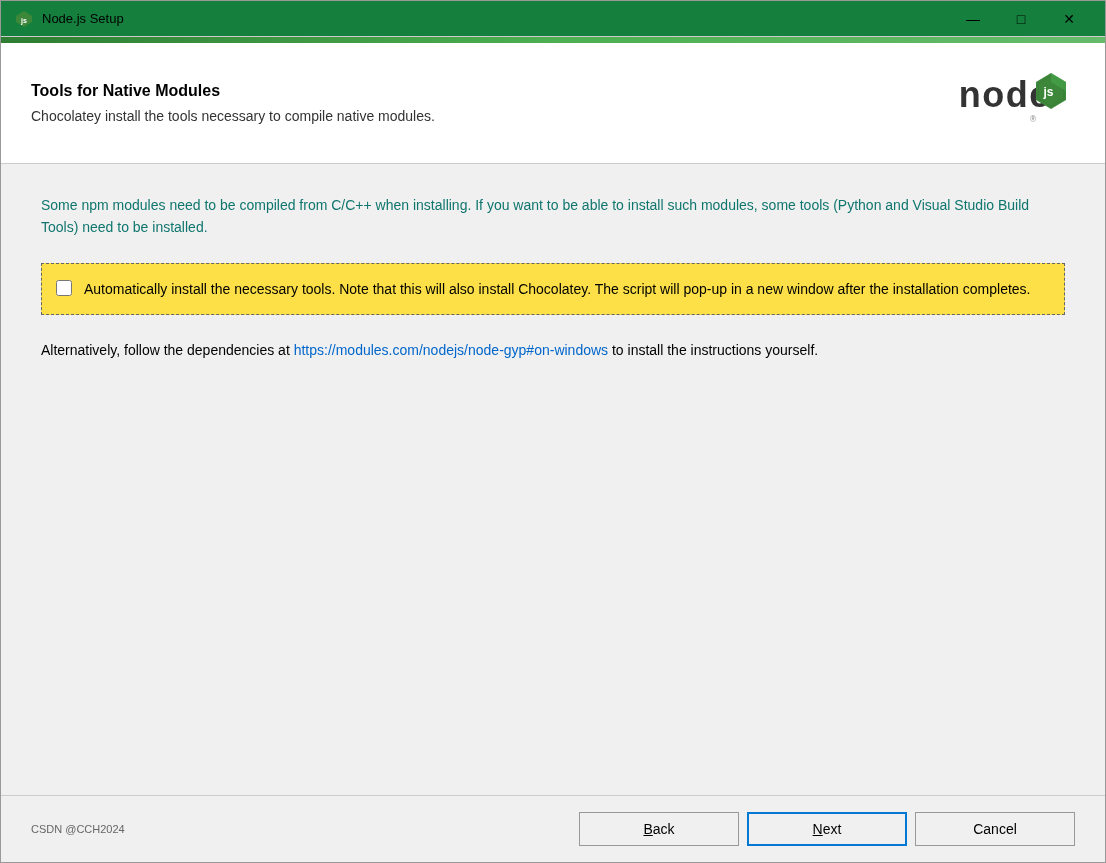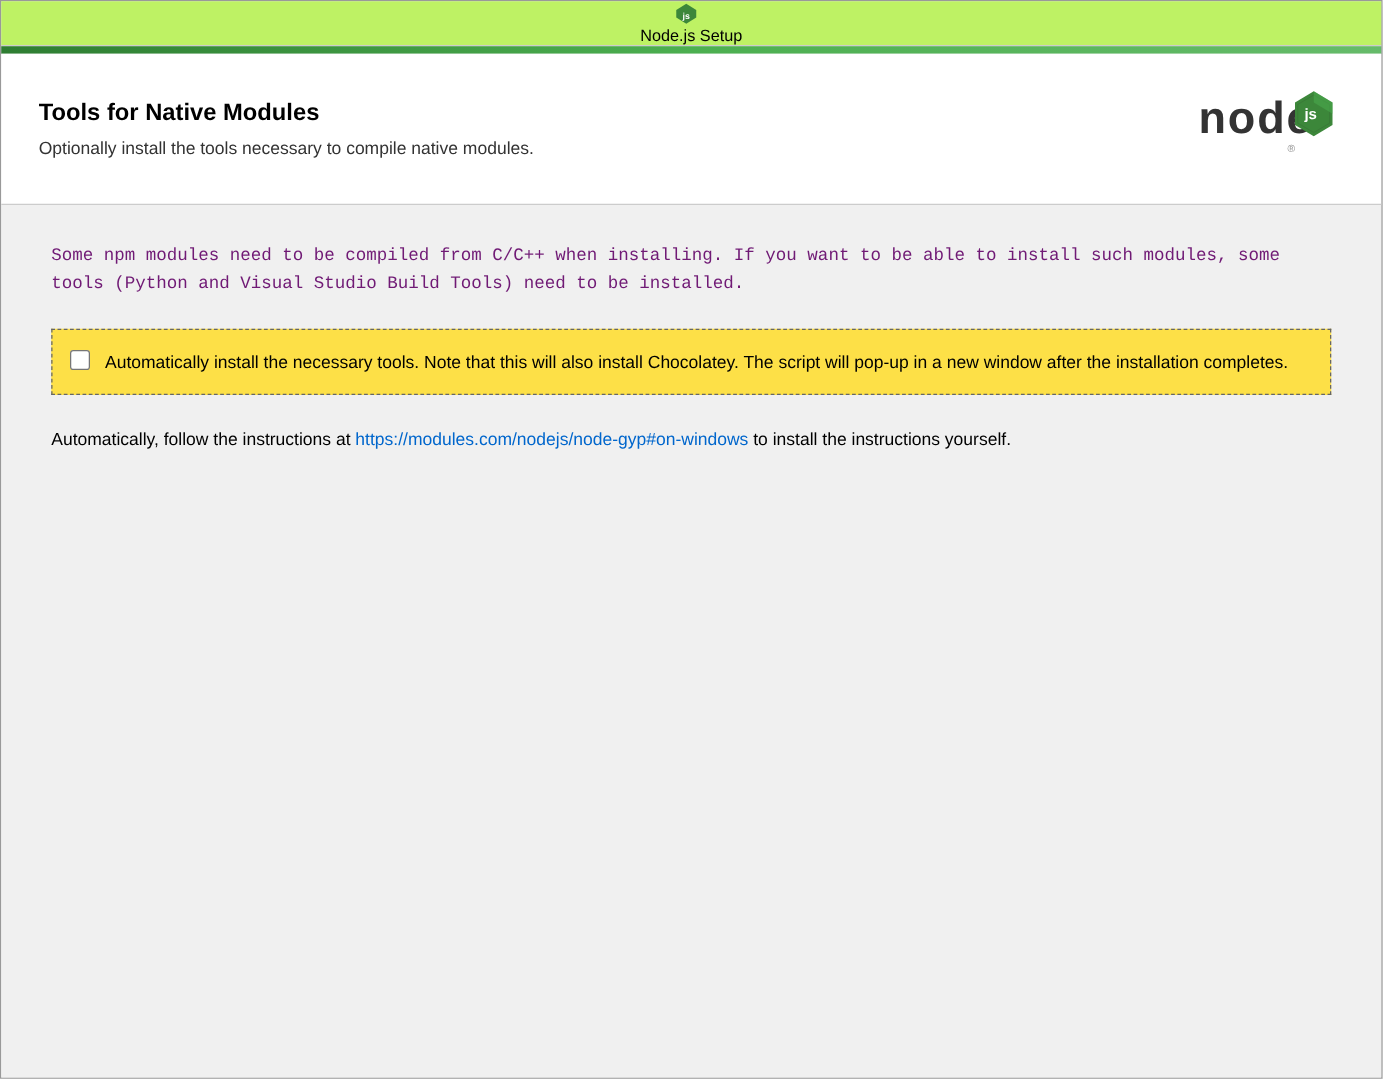--- a/index.html
+++ b/index.html
@@ -23,28 +23,27 @@
       width: 1106px;
       height: 863px;
       background: #f0f0f0;
       border: 1px solid #999;
       display: flex;
       flex-direction: column;
       box-shadow: 2px 2px 10px rgba(0,0,0,0.3);
     }
 
     .title-bar {
-      background: #bef264;
+      background: #15803d;
       height: 36px;
       display: flex;
       align-items: center;
-      padding: 0 24px;
+      padding: 0 13px;
       border-bottom: 1px solid #ccc;
       flex-shrink: 0;
-      flex-direction: column;
     }
 
     .title-bar-icon {
       width: 20px;
       height: 20px;
       margin-right: 8px;
       flex-shrink: 0;
     }
 
     .title-bar-title {
@@ -82,21 +81,21 @@
       background: #ffffff;
       padding: 20px 30px;
       display: flex;
       align-items: center;
       justify-content: space-between;
       border-bottom: 1px solid #ccc;
       flex-shrink: 0;
     }
 
     .header-text h1 {
-      font-size: 19px;
+      font-size: 16px;
       font-weight: bold;
       color: #000;
       margin-bottom: 8px;
     }
 
     .header-text p {
       font-size: 14px;
       color: #333;
     }
 
@@ -115,23 +114,22 @@
       flex: 1;
       background: #f0f0f0;
       padding: 30px 40px;
       display: flex;
       flex-direction: column;
       gap: 24px;
     }
 
     .description {
       font-size: 14px;
-      color: #701a75;
+      color: #0f766e;
       line-height: 1.6;
-      font-family: Liberation Mono, monospace;
     }
 
     .checkbox-section {
       display: flex;
       align-items: flex-start;
       gap: 12px;
       border: 1px dashed #666;
       padding: 14px;
       background: #fde047;
     }
@@ -228,21 +226,21 @@
       <button class="title-bar-btn">□</button>
       <button class="title-bar-btn close">✕</button>
     </div>
   </div>
 
   <div class="green-bar"></div>
 
   <div class="header">
     <div class="header-text">
       <h1>Tools for Native Modules</h1>
-      <p>Optionally install the tools necessary to compile native modules.</p>
+      <p>Chocolatey install the tools necessary to compile native modules.</p>
     </div>
     <div class="node-logo">
 
       <svg class="node-logo-svg" viewBox="0 0 160 100" xmlns="http://www.w3.org/2000/svg">
 
         <text x="5" y="55" font-family="Arial Black, Arial" font-weight="900" font-size="48" fill="#333333" letter-spacing="2">node</text>
 
         <polygon points="128,10 148,22 148,46 128,58 108,46 108,22" fill="#3c873a"></polygon>
         <polygon points="128,14 145,24 145,44 128,54 111,44 111,24" fill="#3c873a" stroke="#3a7a38" stroke-width="1"></polygon>
 
@@ -260,19 +258,33 @@
     <p class="description">Some npm modules need to be compiled from C/C++ when installing. If you want to be able to install such modules, some tools (Python and Visual Studio Build Tools) need to be installed.</p>
 
     <div class="checkbox-section">
       <div class="checkbox-wrapper">
         <input type="checkbox" class="checkbox-input" id="autoInstall" style="">
       </div>
       <label class="checkbox-label" for="autoInstall">Automatically install the necessary tools. Note that this will also install Chocolatey. The script will pop-up in a new window after the installation completes.</label>
     </div>
 
     <p class="alternative-text">
-      <span>Automatically, follow the instructions at </span><a href="#">https://modules.com/nodejs/node-gyp#on-windows</a><span> to install the instructions yourself.</span>
+      <span>Alternatively, follow the dependencies at </span><a href="#">https://modules.com/nodejs/node-gyp#on-windows</a><span> to install the instructions yourself.</span>
     </p>
 
   </div>
 
+  <div class="footer">
+    <span class="footer-left">CSDN @CCH2024</span>
+    <div class="footer-buttons">
+      <button class="btn btn-back">
+        <span><span class="underline-char">B</span>ack</span>
+      </button>
+      <button class="btn btn-next">
+        <span><span class="underline-char">N</span>ext</span>
+      </button>
+      <button class="btn btn-cancel">
+        <span>Cancel</span>
+      </button>
+    </div>
+  </div>
 
 </div>
 
 </body></html>

